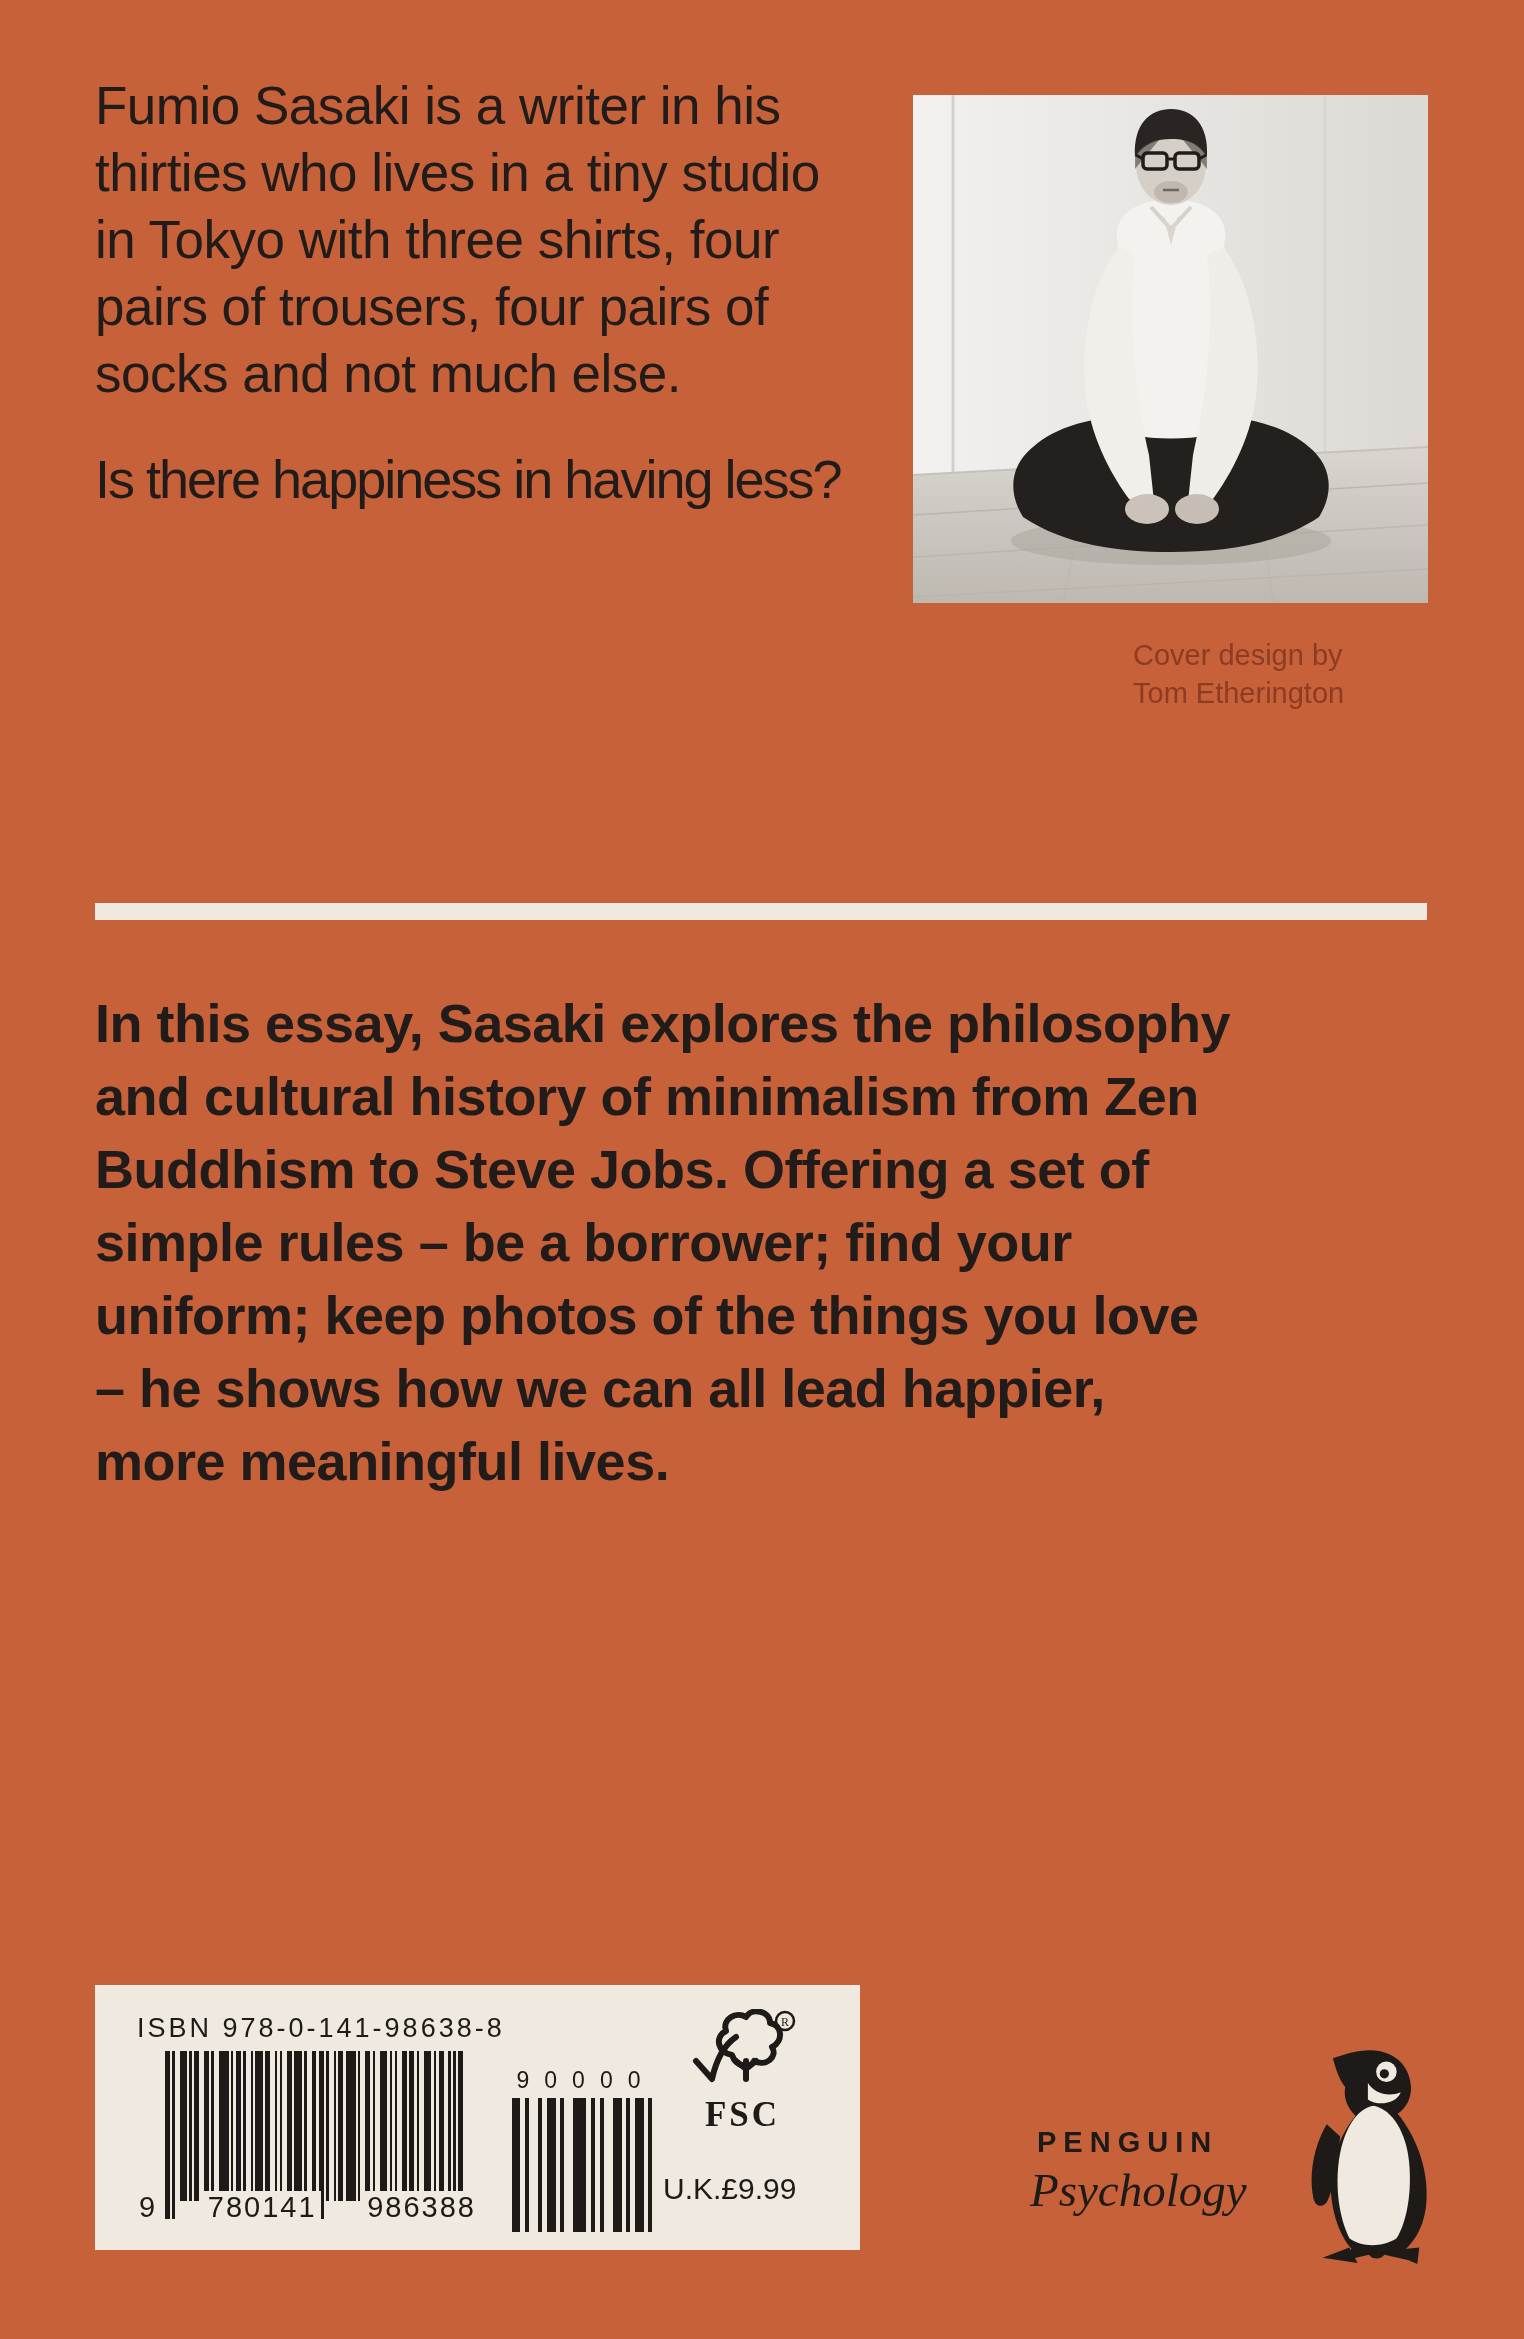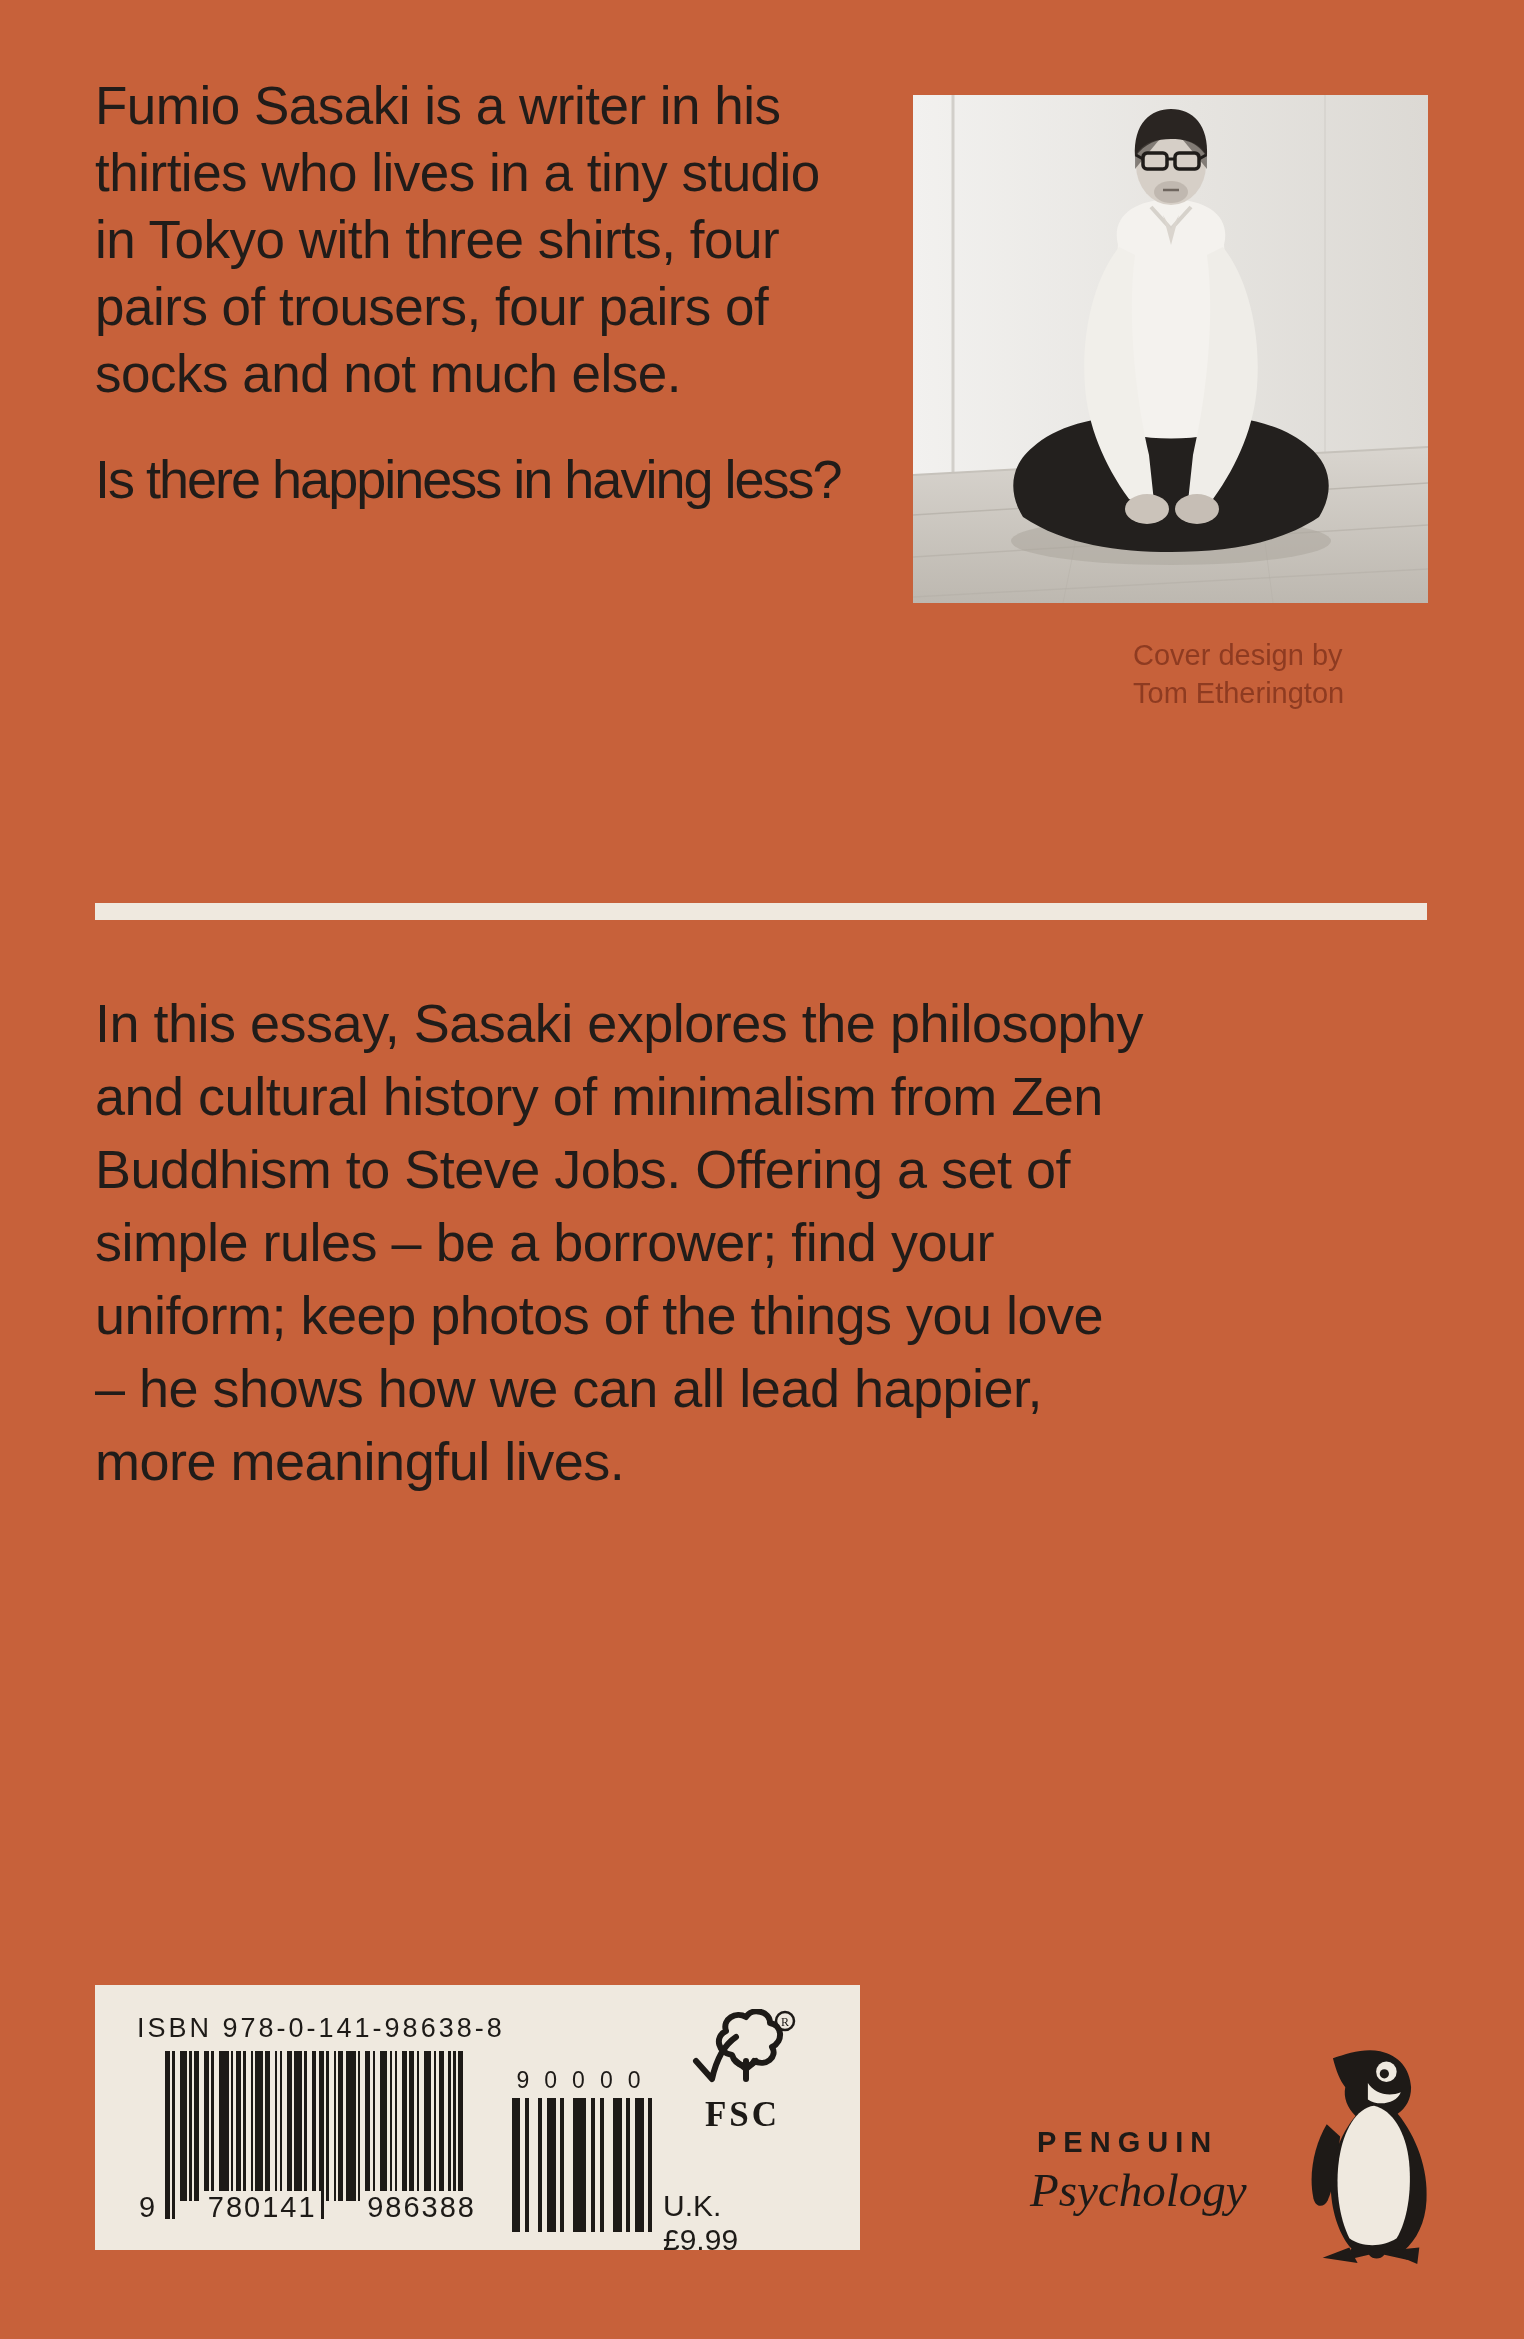--- a/index.html
+++ b/index.html
@@ -33,21 +33,21 @@
   }
   
   .divider {
     position:absolute; left:95px; top:903px; width:1332px; height:17px;
     background:#EFE9DF;
   }
   
   .blurb {
     position:absolute; left:95px; top:987px; width:1180px;
     font-size:54px; line-height:73px; letter-spacing:-0.5px;
-    font-weight:400; color:#211C19;
+    font-weight:700; color:#211C19;
   }
   
   .barcode-panel {
     position:absolute; left:95px; top:1985px; width:765px; height:265px;
     background:#EFE9DF; color:#1D1A17;
   }
   .isbn {
     position:absolute; left:42px; top:28px;
     font-size:27px; letter-spacing:3px; font-weight:500;
   }
@@ -69,22 +69,22 @@
     margin-top:4px; display:flex; align-items:flex-start; justify-content:center;
   }
   .fsc {
     position:absolute; left:560px; top:24px; width:175px; text-align:center;
   }
   .fsc-label {
     font-family:"Liberation Serif", serif; font-weight:bold;
     font-size:35px; letter-spacing:3px; margin-top:-2px;
   }
   .price-row {
-    position:absolute; left:568px; top:204px; width:178px;
-    display:flex; justify-content:flex-start; font-size:30px;flex-direction:column;
+    position:absolute; left:568px; top:187px; width:178px;
+    display:flex; justify-content:flex-start; font-size:30px;
   }
   
   .imprint {
     position:absolute; left:1030px; top:2126px; width:280px;
     color:#1E1A17;
   }
   .publisher {
     font-size:29px; font-weight:bold; letter-spacing:7px; text-indent:7px;
   }
   .category {

